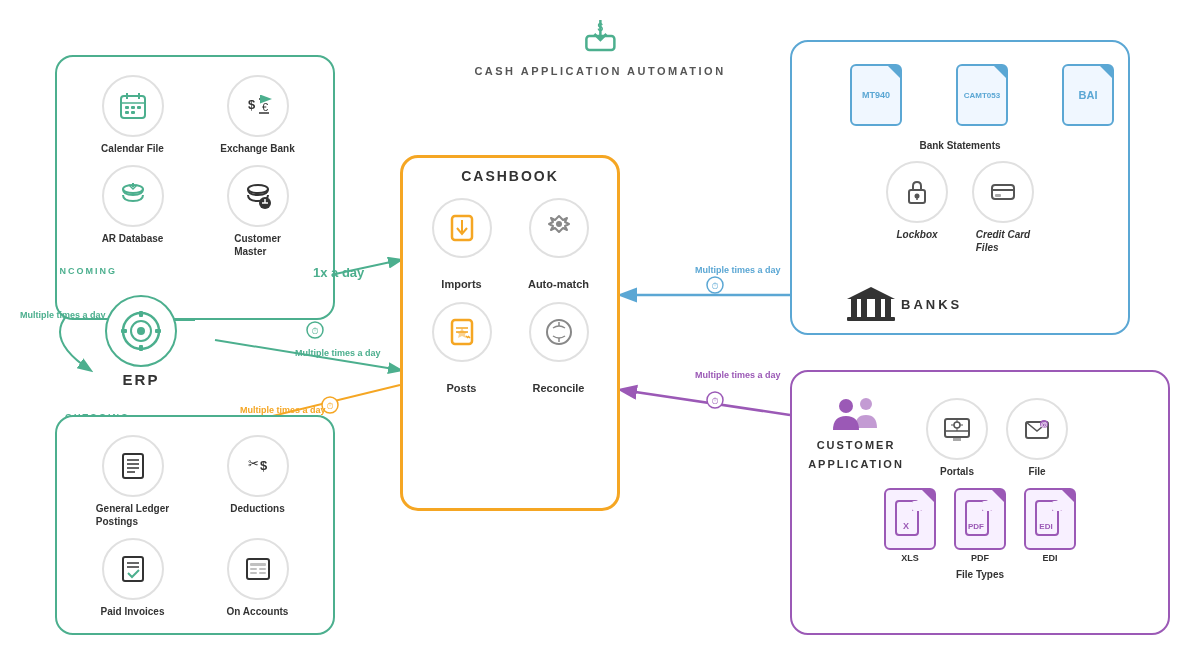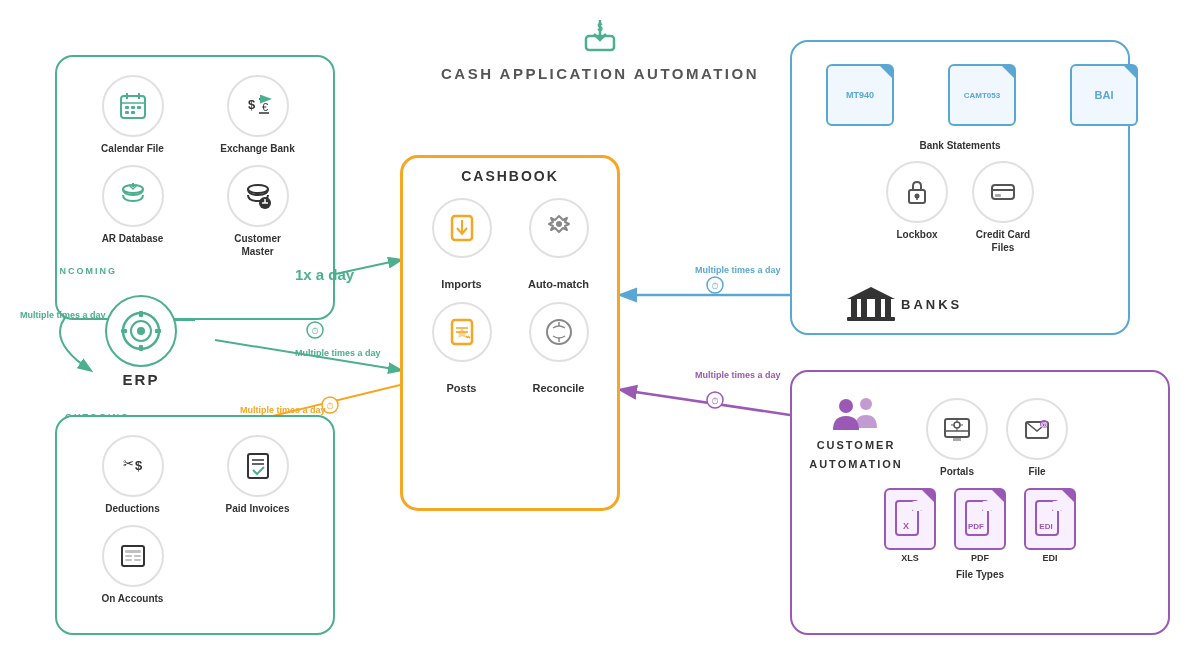--- a/index.html
+++ b/index.html
@@ -25,21 +25,21 @@
       transform: translateX(-50%);
       text-align: center;
     }
     .title-icon {
       font-size: 26px;
       color: #4caf8e;
       display: block;
       margin-bottom: 4px;
     }
     .title-text {
-      font-size: 15px;
+      font-size: 11px;
       letter-spacing: 2.5px;
       color: #555;
       font-weight: 600;
       text-align: right;
     }
 
     
     .cashbook-box {
       position: absolute;
       top: 155px;
@@ -136,21 +136,20 @@
       align-items: center;
       justify-content: center;
       font-size: 22px;
     }
     .icon-circle.green { color: #4caf8e; }
     .icon-circle.dark { color: #333; }
     .icon-label {
       font-size: 10px;
       font-weight: 600;
       color: #333;
-      text-align: center;
       line-height: 1.3;
     }
 
     
     .outgoing-box {
       position: absolute;
       top: 415px;
       left: 55px;
       width: 280px;
       height: 220px;
@@ -215,21 +214,21 @@
       gap: 10px;
       padding: 22px 20px 12px 20px;
     }
     .file-card {
       display: flex;
       flex-direction: column;
       align-items: center;
       gap: 2px;
     }
     .file-icon {
-      width: 68px;
+      width: 52px;
       height: 62px;
       border: 2px solid #5ba7d4;
       border-radius: 6px;
       background: #f0f7ff;
       display: flex;
       align-items: center;
       justify-content: center;
       font-size: 11px;
       font-weight: 700;
       color: #5ba7d4;
@@ -249,20 +248,21 @@
       font-weight: 600;
       color: #333;
       text-align: center;
       margin-top: 2px;
     }
     .banks-bottom {
       display: flex;
       justify-content: center;
       gap: 24px;
       padding: 10px 20px 15px 20px;
+      font-style: italic;
     }
 
     
     .remittances-box {
       position: absolute;
       top: 370px;
       left: 790px;
       width: 380px;
       height: 265px;
       border: 2.5px solid #9b59b6;
@@ -472,38 +472,50 @@
         <rect x="0" y="18" width="6" height="4" rx="1" fill="#4caf8e"></rect>
         <rect x="34" y="18" width="6" height="4" rx="1" fill="#4caf8e"></rect>
       </svg>
     </div>
     <div class="erp-label">ERP</div>
   </div>
 
   <div class="annotation" style="top:310px; left:20px; color:#4caf8e">Multiple
 times a day</div>
 
-  <div class="annotation" style="top:265px; left:295px; color:#4caf8e; font-size:15px">1x a day</div>
+  <div class="annotation" style="top:265px; left:313px; color:#4caf8e; font-size:13px">1x a day</div>
 
   <div class="annotation" style="top:348px; left:295px; color:#4caf8e; font-size:9px">Multiple
 times a day</div>
 
   <div class="annotation" style="top:405px; left:240px; color:#f5a623; font-size:9px">Multiple
 times a day</div>
 
   <div class="annotation" style="top:265px; left:695px; color:#5ba7d4; font-size:9px">Multiple
 times a day</div>
 
   <div class="annotation" style="top:370px; left:695px; color:#9b59b6; font-size:9px">Multiple
 times a day</div>
 
   <div class="outgoing-label">OUTGOING</div>
   <div class="outgoing-box">
     <div class="incoming-grid">
 
+      <div class="icon-item">
+        <div class="icon-circle dark">
+          <svg width="28" height="28" viewBox="0 0 28 28">
+            <rect x="4" y="2" width="20" height="24" rx="2" fill="none" stroke="#333" stroke-width="2"></rect>
+            <line x1="8" y1="8" x2="20" y2="8" stroke="#333" stroke-width="1.5"></line>
+            <line x1="8" y1="12" x2="20" y2="12" stroke="#333" stroke-width="1.5"></line>
+            <line x1="8" y1="16" x2="20" y2="16" stroke="#333" stroke-width="1.5"></line>
+            <line x1="8" y1="20" x2="16" y2="20" stroke="#333" stroke-width="1.5"></line>
+          </svg>
+        </div>
+        <div class="icon-label">General Ledger<br>Postings</div>
+      </div>
 
       <div class="icon-item">
         <div class="icon-circle dark">
           <svg width="28" height="28" viewBox="0 0 28 28">
             <text x="4" y="16" font-size="13" fill="#333">✂</text>
             <text x="16" y="18" font-size="13" fill="#333" font-weight="bold">$</text>
           </svg>
         </div>
         <div class="icon-label">Deductions</div>
       </div>
@@ -646,21 +658,21 @@
     <div style="display:flex; padding:18px 14px 10px 14px; gap:20px;">
 
       <div style="display:flex; flex-direction:column; align-items:center; min-width:100px; gap:4px; padding-top:4px;">
         <svg width="50" height="40" viewBox="0 0 50 40">
           <circle cx="15" cy="12" r="7" fill="#9b59b6"></circle>
           <path d="M2,36 Q2,22 15,22 Q28,22 28,36" fill="#9b59b6"></path>
           <circle cx="35" cy="10" r="6" fill="#9b59b6" opacity="0.6"></circle>
           <path d="M24,34 Q24,21 35,21 Q46,21 46,34" fill="#9b59b6" opacity="0.6"></path>
         </svg>
         <div style="font-size:11px;font-weight:800;letter-spacing:2px;color:#333;text-align:center;line-height:1.4;">CUSTOMER</div>
-        <div style="font-size:11px;font-weight:800;letter-spacing:2px;color:#333;text-align:center;line-height:1.4;">AUTOMATION</div>
+        <div style="font-size:11px;font-weight:800;letter-spacing:2px;color:#333;text-align:center;line-height:1.4;">APPLICATION</div>
       </div>
 
       <div style="display:flex; gap:18px; align-items:flex-start; padding-top:8px;">
         <div class="icon-item">
           <div class="icon-circle" style="border-color:#e0e0e0;">
             <svg width="28" height="28" viewBox="0 0 28 28">
               <rect x="2" y="4" width="24" height="18" rx="2" fill="none" stroke="#555" stroke-width="2"></rect>
               <line x1="2" y1="16" x2="26" y2="16" stroke="#555" stroke-width="1.5"></line>
               <rect x="10" y="22" width="8" height="4" fill="#555" opacity="0.5"></rect>
               <circle cx="14" cy="10" r="3" fill="none" stroke="#555" stroke-width="1.5"></circle>

